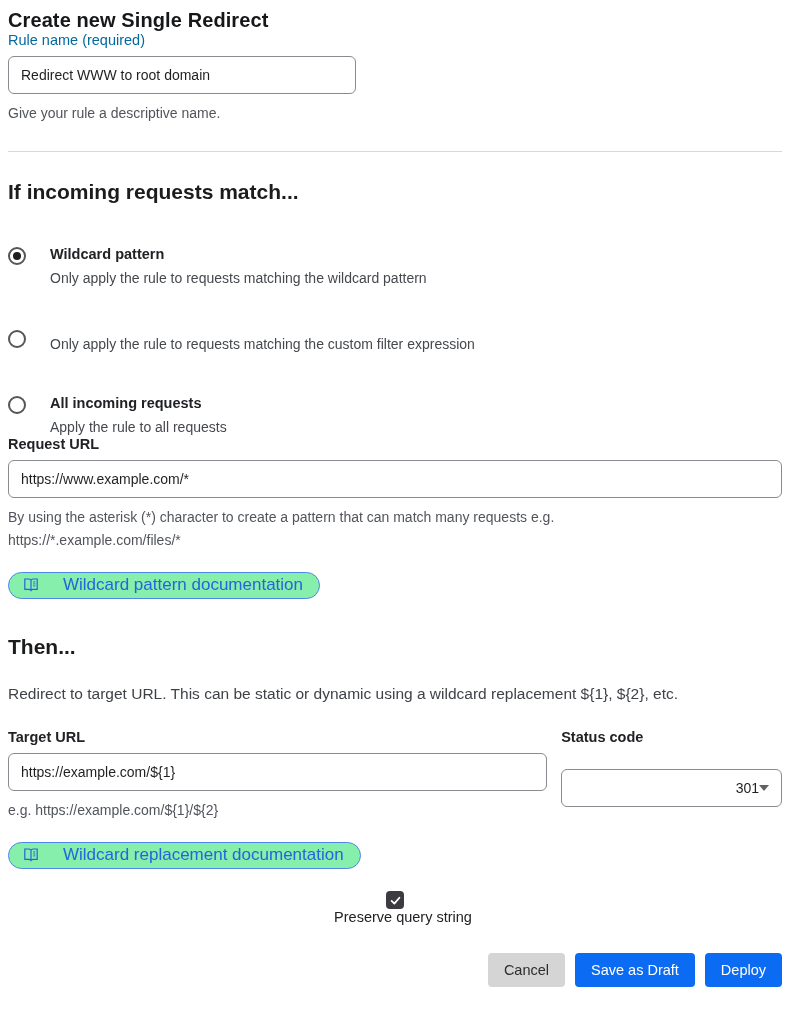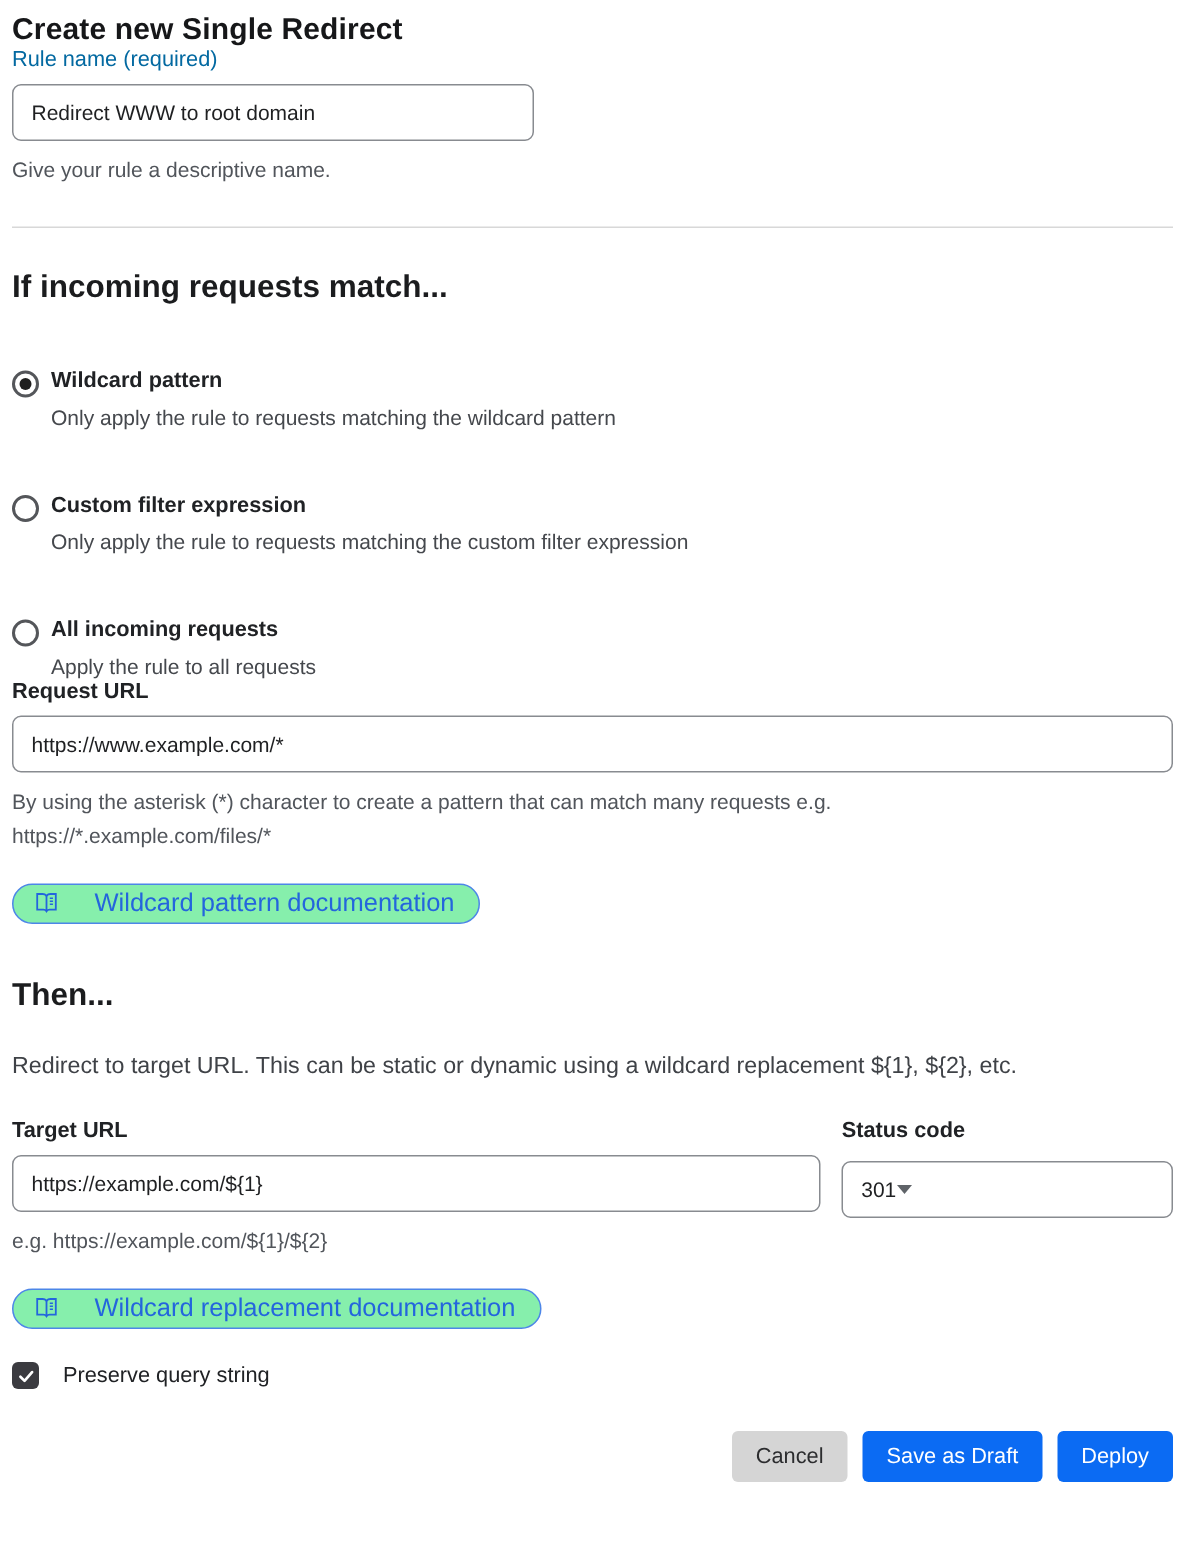--- a/index.html
+++ b/index.html
@@ -31,47 +31,47 @@
   .radio-row { display: flex; align-items: flex-start; margin-bottom: 42px; cursor: pointer; }
   .radio-row:last-child { margin-bottom: 0; }
   .radio-circle {
     width: 18px; height: 18px; border: 2px solid #54565a; border-radius: 50%;
     flex: 0 0 18px; margin-top: 1px; position: relative; background: #fff;
   }
   .radio-circle.selected::after {
     content: ""; position: absolute; left: 3px; top: 3px;
     width: 8px; height: 8px; border-radius: 50%; background: #1f1f1f;
   }
-  .radio-texts { margin-left: 8px; }
+  .radio-texts { margin-left: 24px; }
   .radio-label { font-size: 14.5px; font-weight: 700; color: #202225; line-height: 17px; }
   .radio-desc { font-size: 14px; color: #45484d; margin-top: 7px; line-height: 17px; }
   .doc-pill {
     margin-top: 20px; display: inline-flex; align-items: center; gap: 24px;
     border: 1px solid #4d86e8; border-radius: 999px; background: #86efac;
     color: #2465dd; font-size: 17px; padding: 3px 16px 4px 14px; height: 27px;
     cursor: pointer; font-family: "Liberation Sans", sans-serif;
   }
   .doc-pill svg { display: block; }
   .then-desc { margin-top: 26px; font-size: 15.5px; color: #3f4247; }
   .fields-row { margin-top: 26px; display: flex; gap: 14px; }
   .fields-row .col-left { width: 542px; }
   .fields-row .col-right { width: 222px; }
   .fields-row .field-label { margin-top: 0; }
   .select-box {
-    margin-top: 12px; height: 38px; width: 100%;
+    margin-top: 24px; height: 38px; width: 100%;
     border: 1px solid #888b90; border-radius: 6px; background: #fff;
-    display: flex; align-items: center; justify-content: flex-start;
+    display: flex; align-items: center; justify-content: flex-end;
     padding: 0 12px; font-size: 14px; color: #1f2022; cursor: pointer;
   }
   .caret-down {
     width: 0; height: 0;
     border-left: 5px solid transparent; border-right: 5px solid transparent;
     border-top: 6px solid #5f6368;
   }
-  .checkbox-row { margin-top: 22px; display: flex; align-items: center; cursor: pointer; }
+  .checkbox-row { margin-top: 22px; display: flex; align-items: center; cursor: pointer; flex-direction: column; }
   .checkbox-box {
     width: 18px; height: 18px; border-radius: 4px; background: #3b3b40;
     flex: 0 0 18px; display: flex; align-items: center; justify-content: center;
   }
   .checkbox-label { margin-left: 16px; font-size: 14.5px; color: #202225; }
   .footer-actions { margin-top: 28px; display: flex; justify-content: flex-end; gap: 10px; }
   .btn {
     height: 34px; border: none; border-radius: 4px; font-size: 14.5px;
     padding: 0 16px; cursor: pointer; font-family: "Liberation Sans", sans-serif;
   }
@@ -97,21 +97,20 @@
   <div class="radio-row">
     <span class="radio-circle selected"></span>
     <span class="radio-texts">
       <div class="radio-label">Wildcard pattern</div>
       <div class="radio-desc">Only apply the rule to requests matching the wildcard pattern</div>
     </span>
   </div>
   <div class="radio-row">
     <span class="radio-circle"></span>
     <span class="radio-texts">
-      <div class="radio-label">Custom filter expression</div>
       <div class="radio-desc">Only apply the rule to requests matching the custom filter expression</div>
     </span>
   </div>
   <div class="radio-row">
     <span class="radio-circle"></span>
     <span class="radio-texts">
       <div class="radio-label">All incoming requests</div>
       <div class="radio-desc">Apply the rule to all requests</div>
     </span>
   </div>

